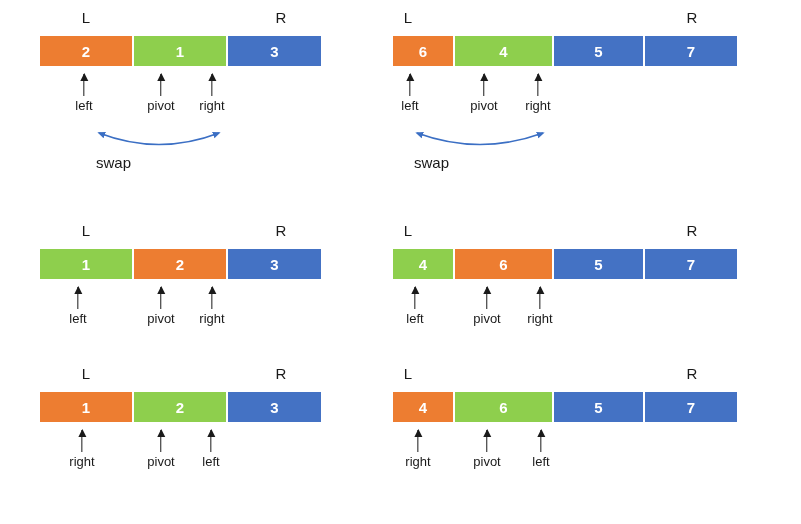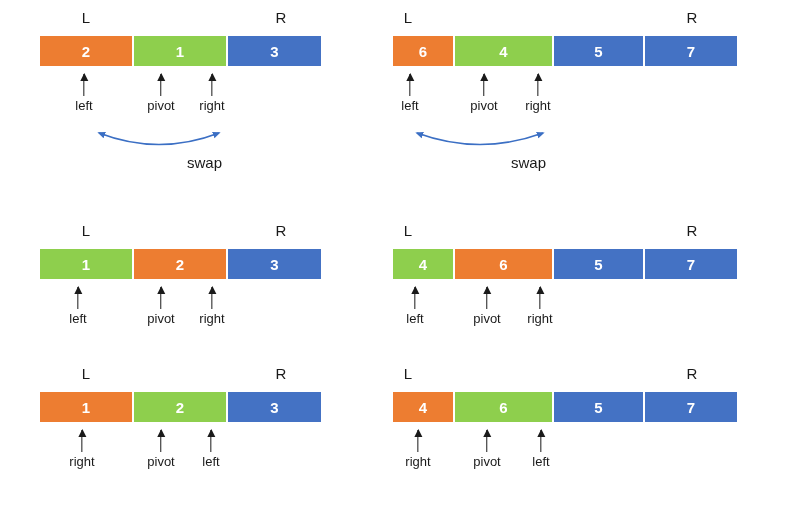--- a/index.html
+++ b/index.html
@@ -91,21 +91,21 @@
 
   
   .swap {
     position: absolute;
   }
   .swap svg { display: block; overflow: visible; }
   .swap .swaplabel {
     position: absolute;
     top: 24px;
     width: 100%;
-    text-align: right;
+    text-align: left;
     font-size: 15px;
     color: #1a1a1a;
     white-space: nowrap;
   }
 </style>
 </head>
 <body>
 
 <div id="stage">
     <div class="panel" style="left: 0px; top: 0px;">

